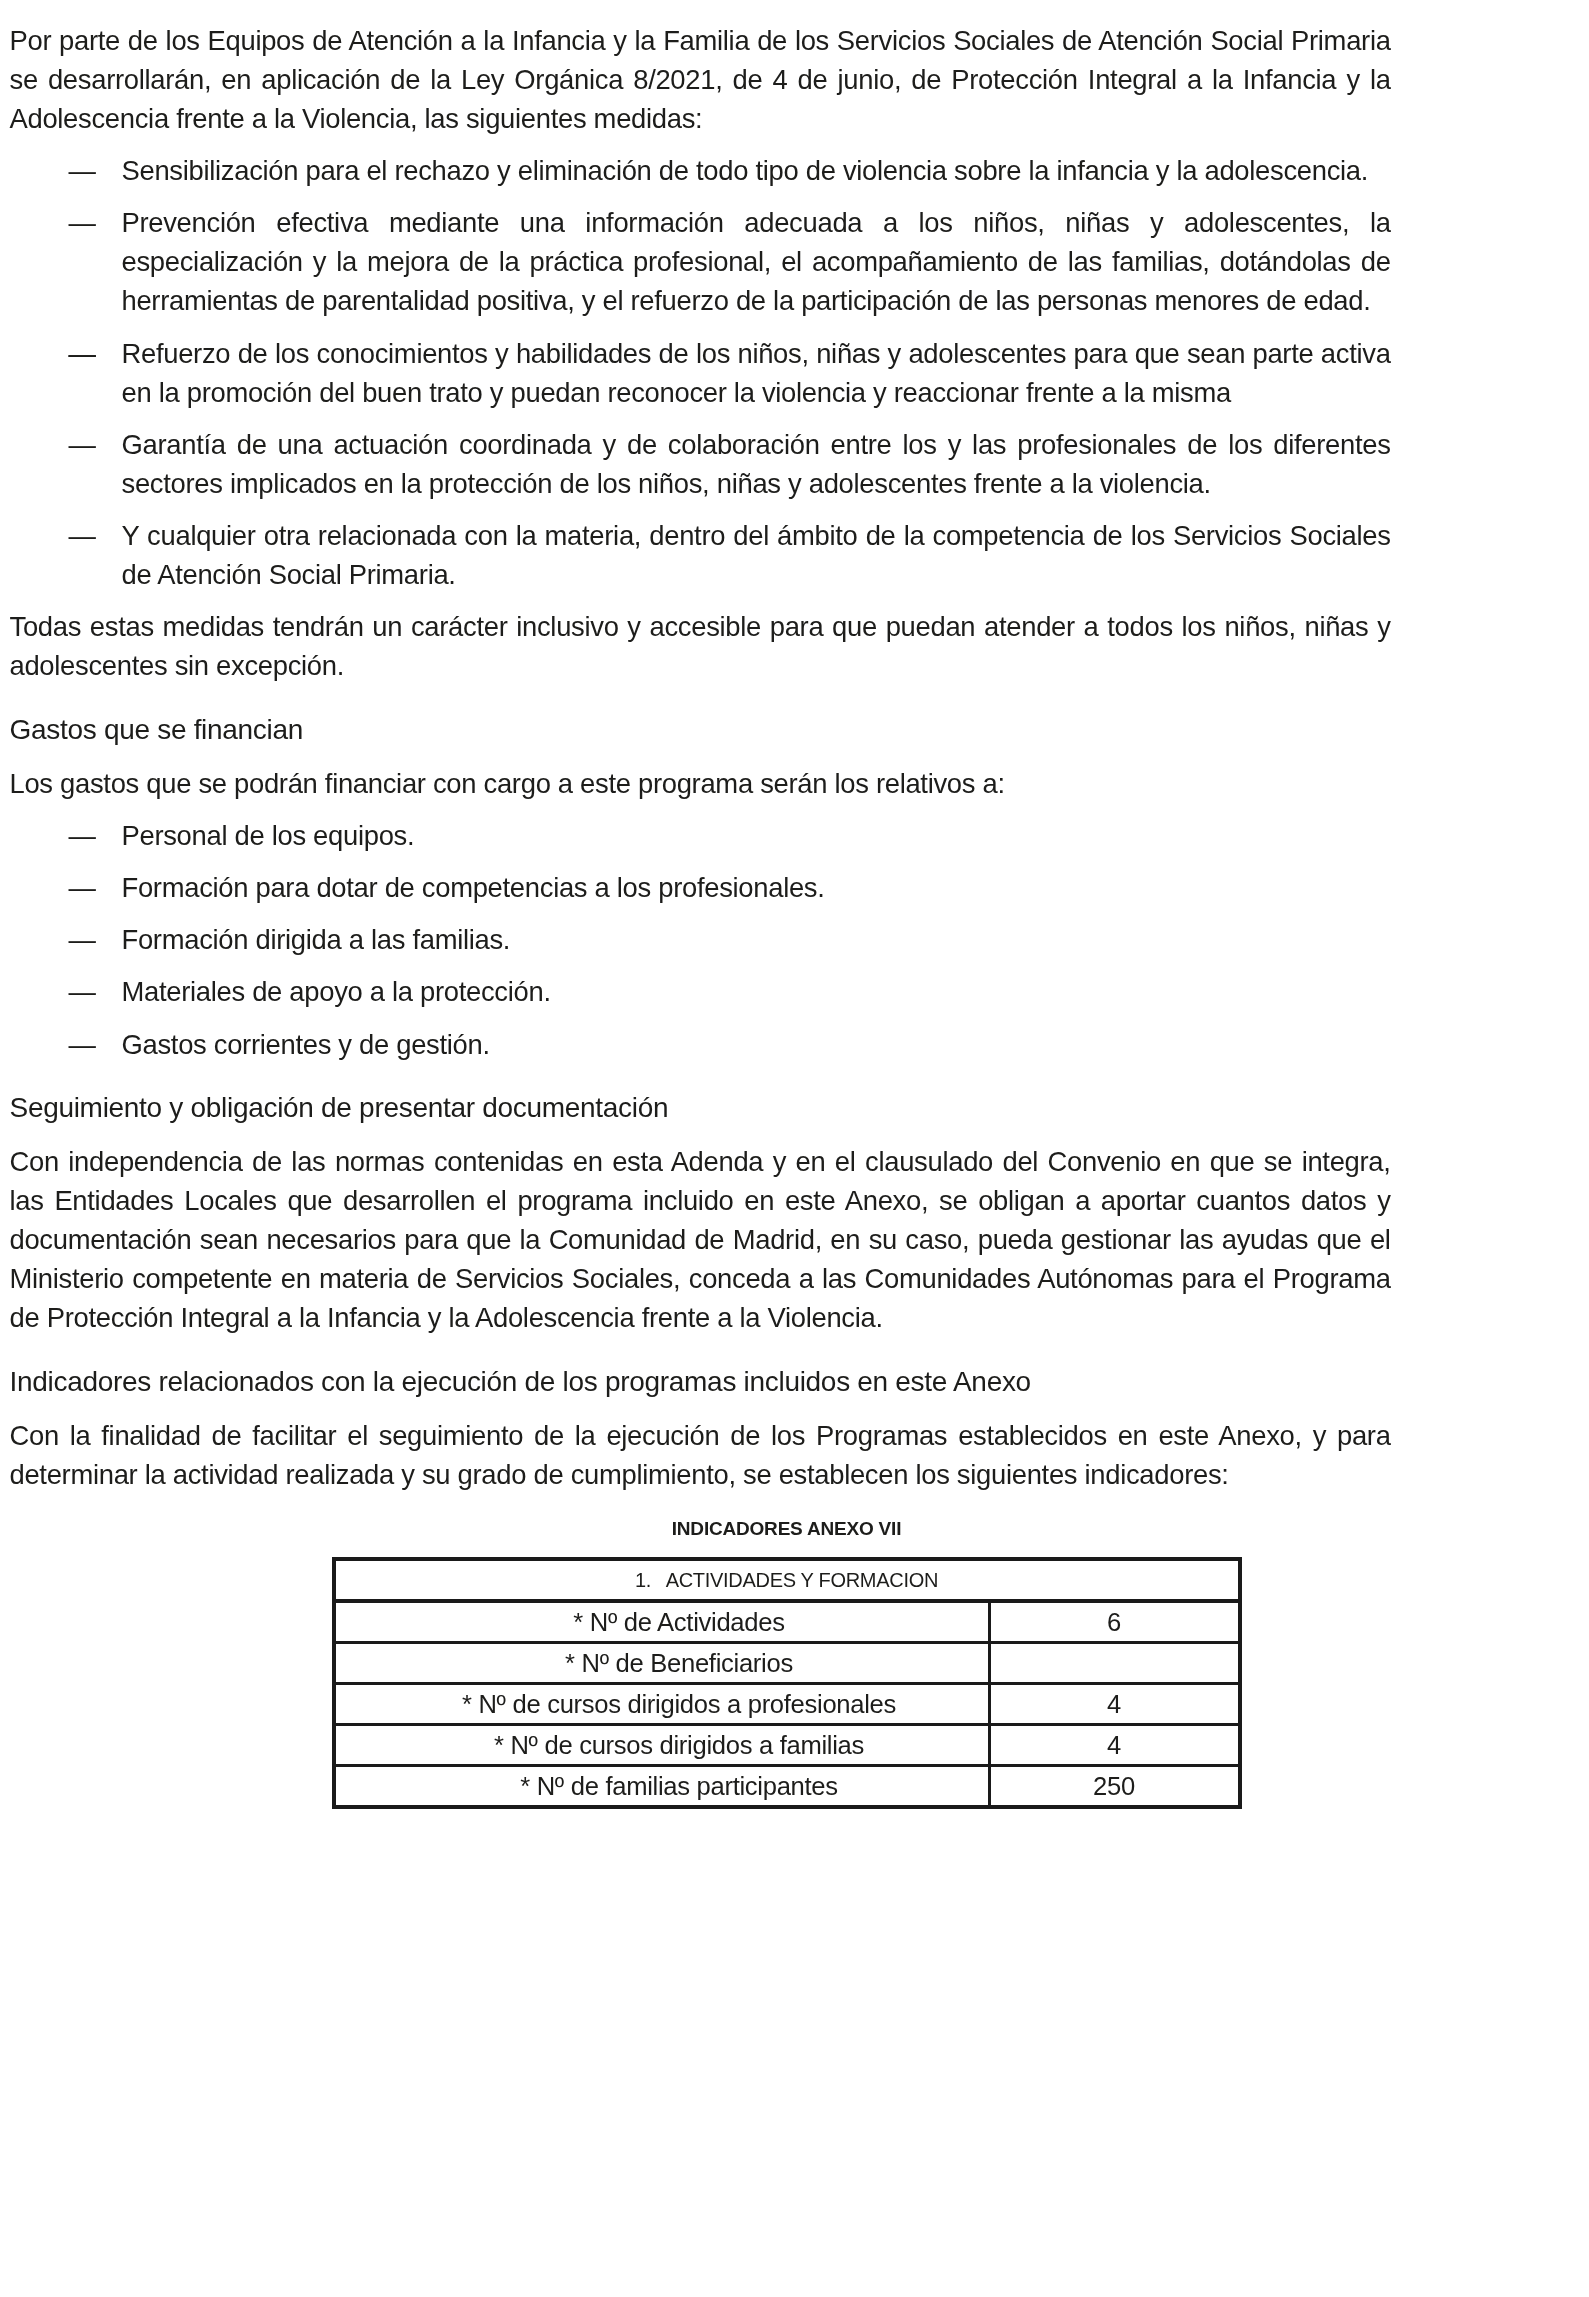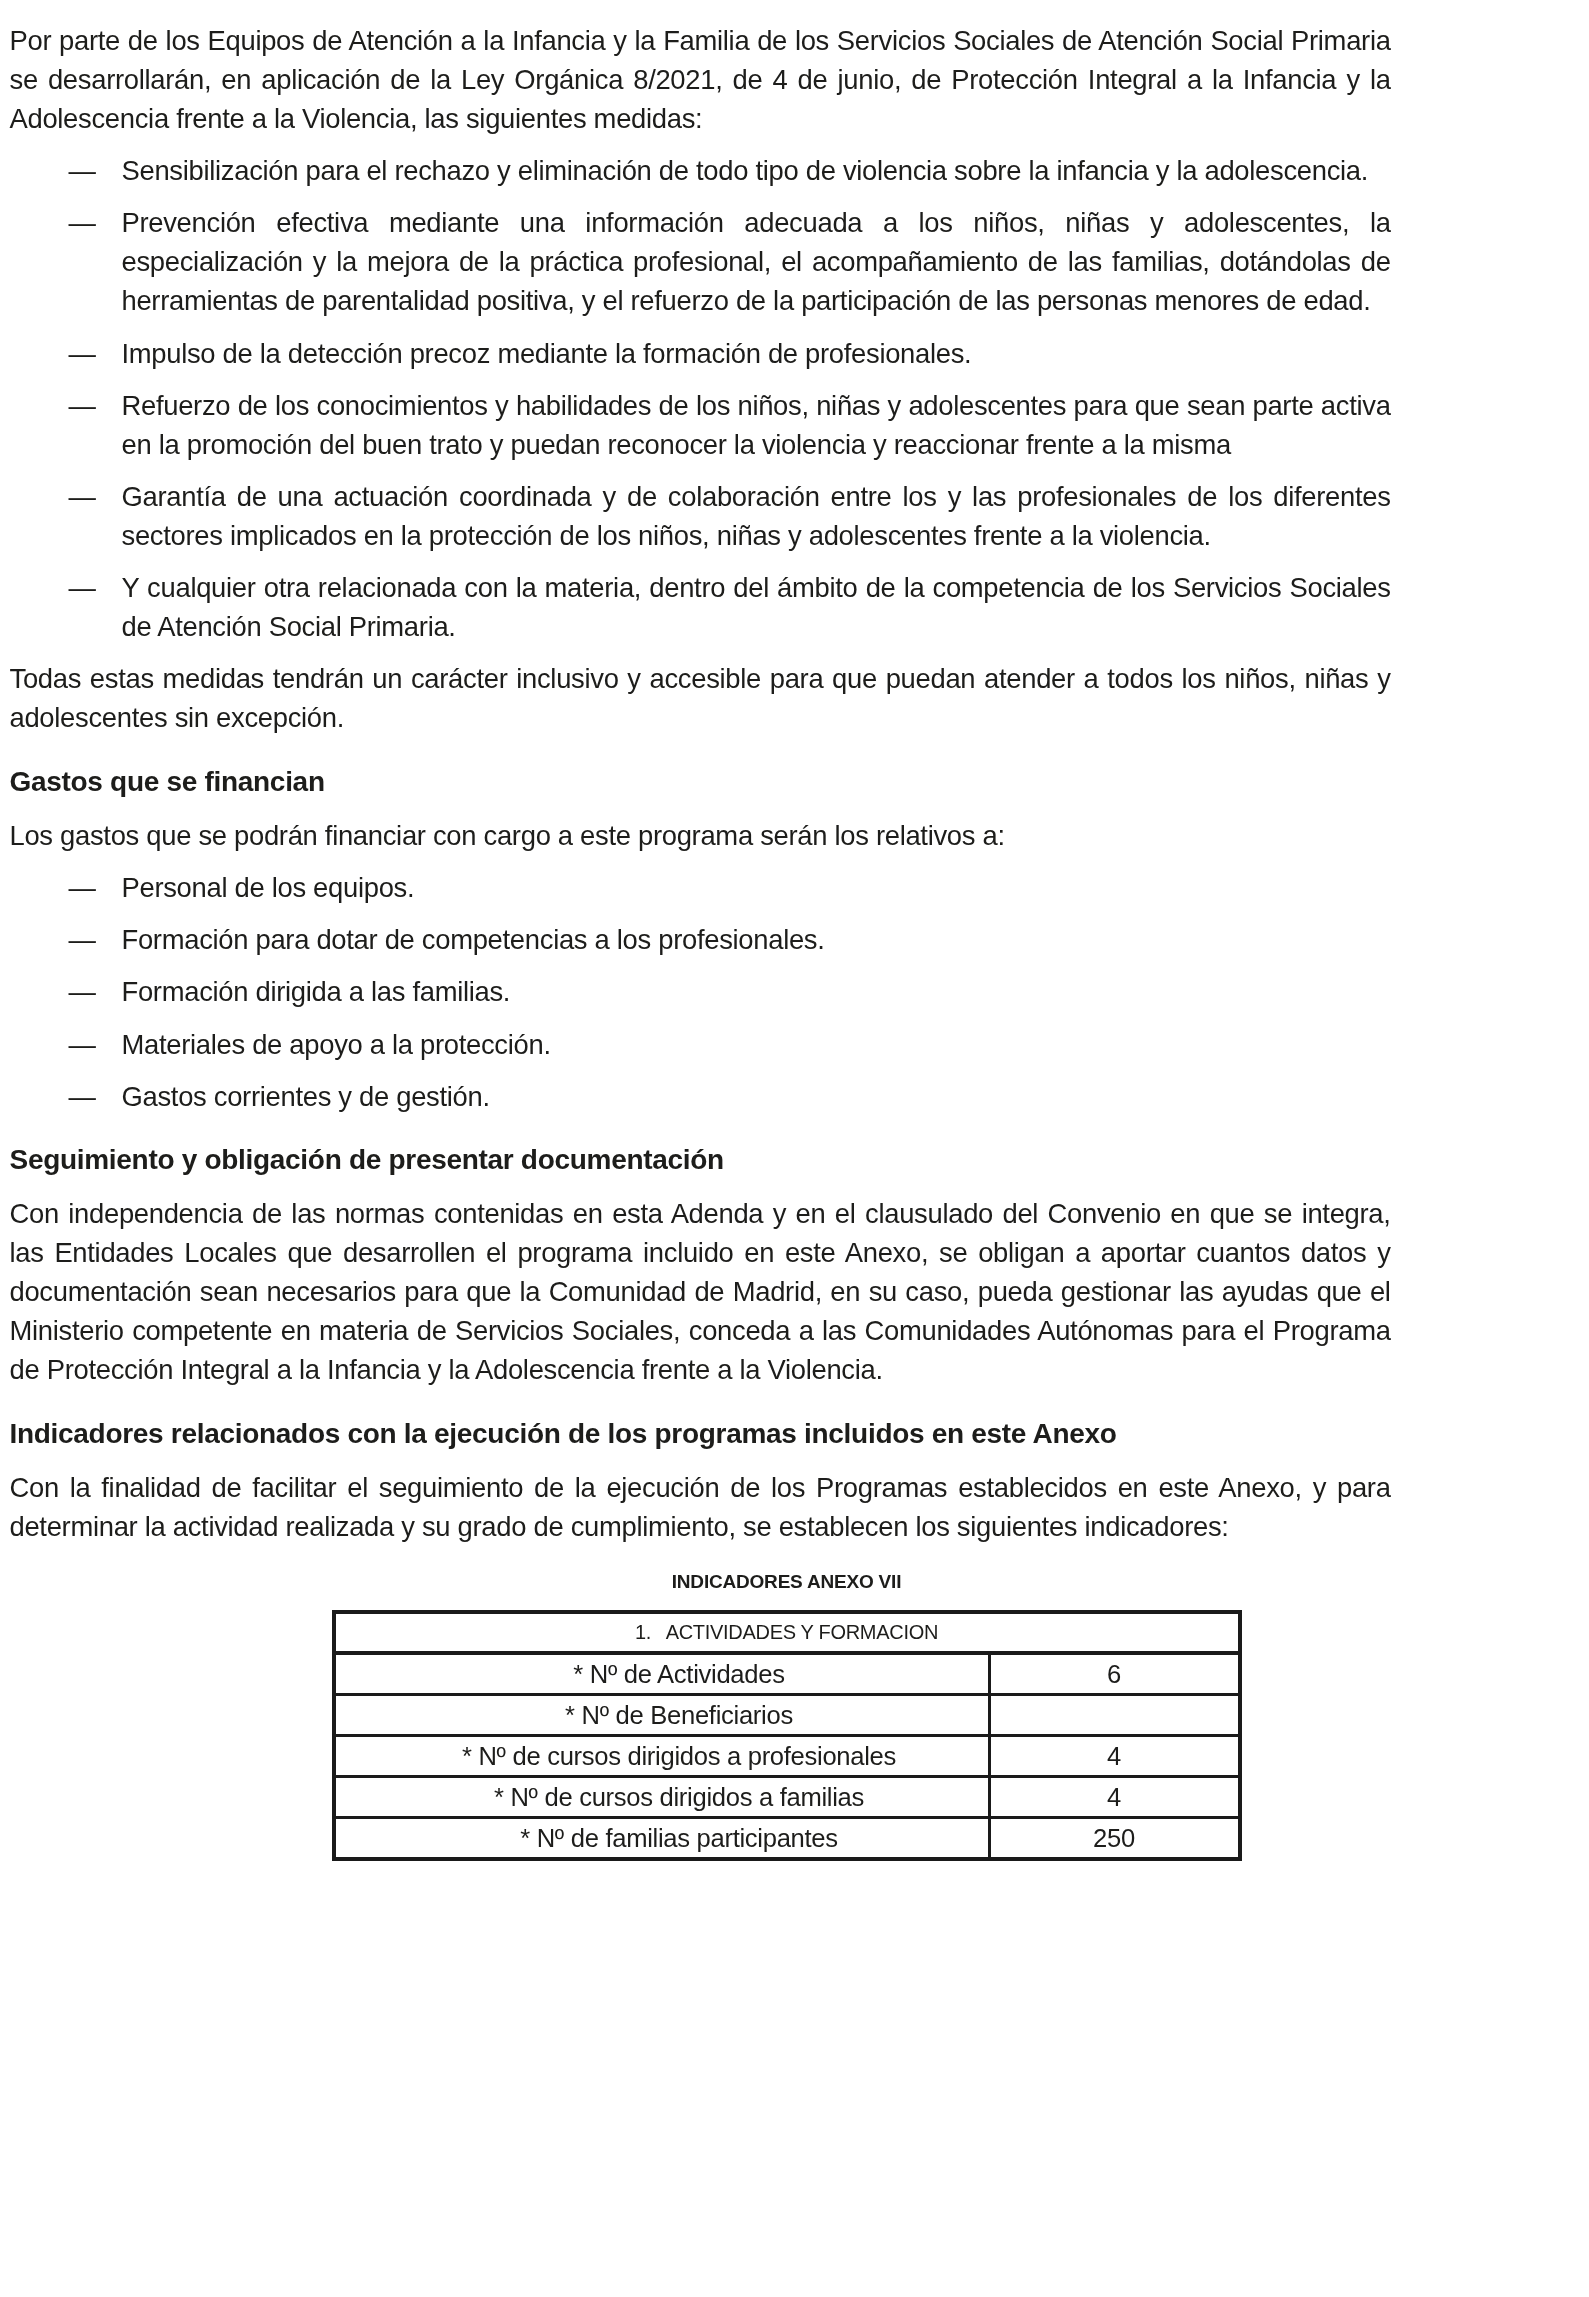--- a/index.html
+++ b/index.html
@@ -36,21 +36,21 @@
   }
   .li .dash {
     position: absolute;
     left: 59px;
     top: 0;
   }
   .heading {
     font-size: 28px;
     line-height: 39px;
     letter-spacing: -0.3px;
-    font-weight: bold;
+    font-weight: normal;
     margin: 24.6px 0 15px 0;
   }
   .table-block {
     margin: 24.6px 0 0 322px;
     width: 910px;
   }
   .table-title {
     text-align: center;
     font-size: 19px;
     font-weight: bold;
@@ -100,21 +100,20 @@
     <div class="li">
       <span class="dash">—</span>
       <span>Sensibilización para el rechazo y eliminación de todo tipo de violencia sobre la infancia y la adolescencia.</span>
     </div>
     <div class="li">
       <span class="dash">—</span>
       <span>Prevención efectiva mediante una información adecuada a los niños, niñas y adolescentes, la especialización y la mejora de la práctica profesional, el acompañamiento de las familias, dotándolas de herramientas de parentalidad positiva, y el refuerzo de la participación de las personas menores de edad.</span>
     </div>
     <div class="li">
       <span class="dash">—</span>
-      <span>Impulso de la detección precoz mediante la formación de profesionales.</span>
     </div>
     <div class="li">
       <span class="dash">—</span>
       <span>Refuerzo de los conocimientos y habilidades de los niños, niñas y adolescentes para que sean parte activa en la promoción del buen trato y puedan reconocer la violencia y reaccionar frente a la misma</span>
     </div>
     <div class="li">
       <span class="dash">—</span>
       <span>Garantía de una actuación coordinada y de colaboración entre los y las profesionales de los diferentes sectores implicados en la protección de los niños, niñas y adolescentes frente a la violencia.</span>
     </div>
     <div class="li">

